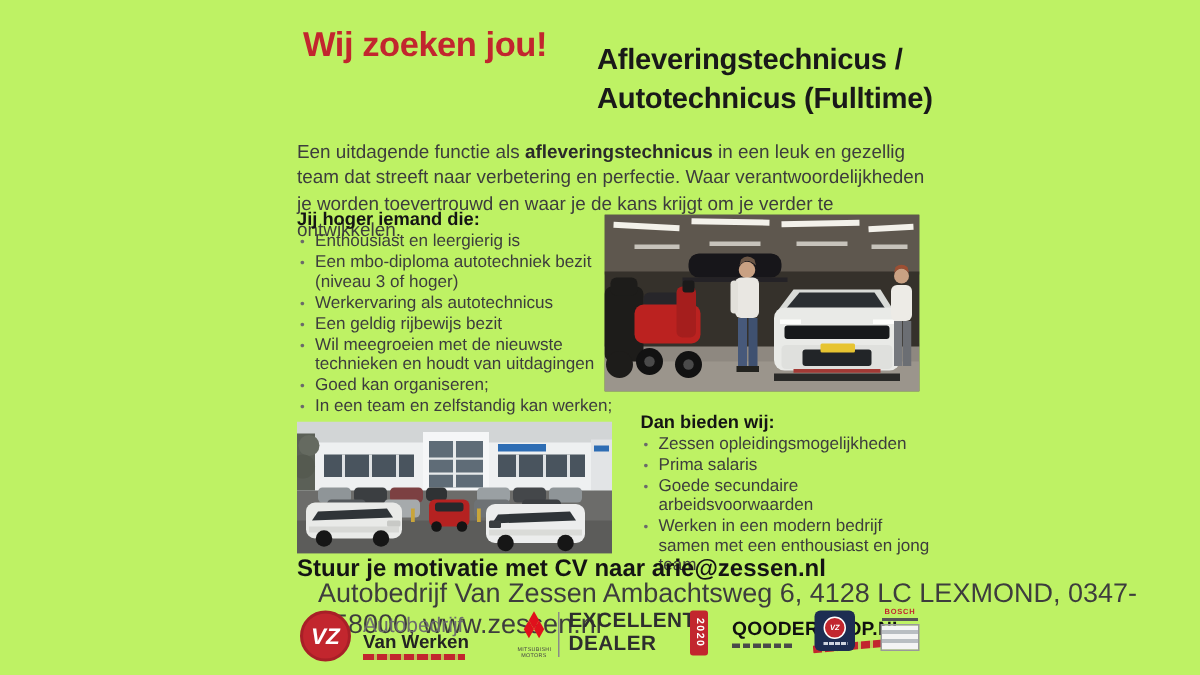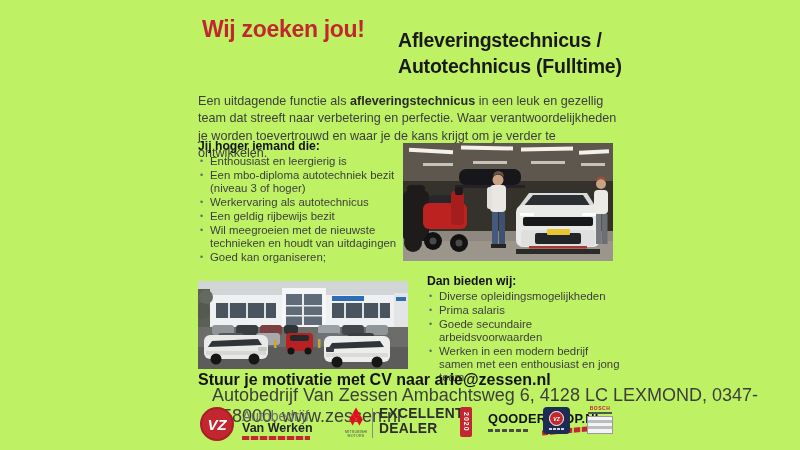--- a/index.html
+++ b/index.html
@@ -91,20 +91,21 @@
   <p class="abs intro"><span>Een uitdagende functie als </span><b>afleveringstechnicus</b><span> in een leuk en gezellig team dat streeft naar verbetering en perfectie. Waar verantwoordelijkheden je worden toevertrouwd en waar je de kans krijgt om je verder te ontwikkelen.</span></p>
 
   <div class="abs list-heading profile-heading">Jij hoger iemand die:</div>
   <ul class="abs bullet-list profile-list">
     <li>Enthousiast en leergierig is</li>
     <li>Een mbo-diploma autotechniek bezit (niveau 3 of hoger)</li>
     <li>Werkervaring als autotechnicus</li>
     <li>Een geldig rijbewijs bezit</li>
     <li>Wil meegroeien met de nieuwste technieken en houdt van uitdagingen</li>
     <li>Goed kan organiseren;</li>
+    <li>In een team en zelfstandig kan werken;</li>
   </ul>
 
   <svg class="abs photo photo-workshop" viewBox="0 0 210 118" preserveAspectRatio="none">
     <g>
       <rect x="0" y="0" width="210" height="118" fill="#3c3833"></rect>
       <rect x="0" y="0" width="210" height="40" fill="#5e574e"></rect>
       <rect x="0" y="86" width="210" height="32" fill="#8e8880"></rect>
       <rect x="0" y="98" width="210" height="20" fill="#9b958c"></rect>
       <rect x="0" y="38" width="210" height="50" fill="#35312b"></rect>
     </g>
@@ -164,21 +165,21 @@
       <circle cx="198" cy="41" r="5" fill="#c9a183"></circle>
       <path d="M193 39 q5 -6 10 0 l-1 -4 q-4 -3 -8 0 z" fill="#9c4f33"></path>
       <rect x="191" y="47" width="14" height="24" rx="4" fill="#edebe6"></rect>
       <rect x="193" y="71" width="5.5" height="30" fill="#75787d"></rect>
       <rect x="199" y="71" width="5.5" height="30" fill="#6b6e73"></rect>
     </g>
   </svg>
 
   <div class="abs list-heading offer-heading">Dan bieden wij:</div>
   <ul class="abs bullet-list offer-list">
-    <li>Diverse opleidingsmogelijkheden</li>
+    <li>Zessen opleidingsmogelijkheden</li>
     <li>Prima salaris</li>
     <li>Goede secundaire arbeidsvoorwaarden</li>
     <li>Werken in een modern bedrijf samen met een enthousiast en jong team</li>
   </ul>
 
   <svg class="abs photo photo-exterior" viewBox="0 0 210 88" preserveAspectRatio="none">
     <g>
       <rect x="0" y="0" width="210" height="48" fill="#d2d5d6"></rect>
       <rect x="0" y="28" width="210" height="20" fill="#dde0e1"></rect>
     </g>

